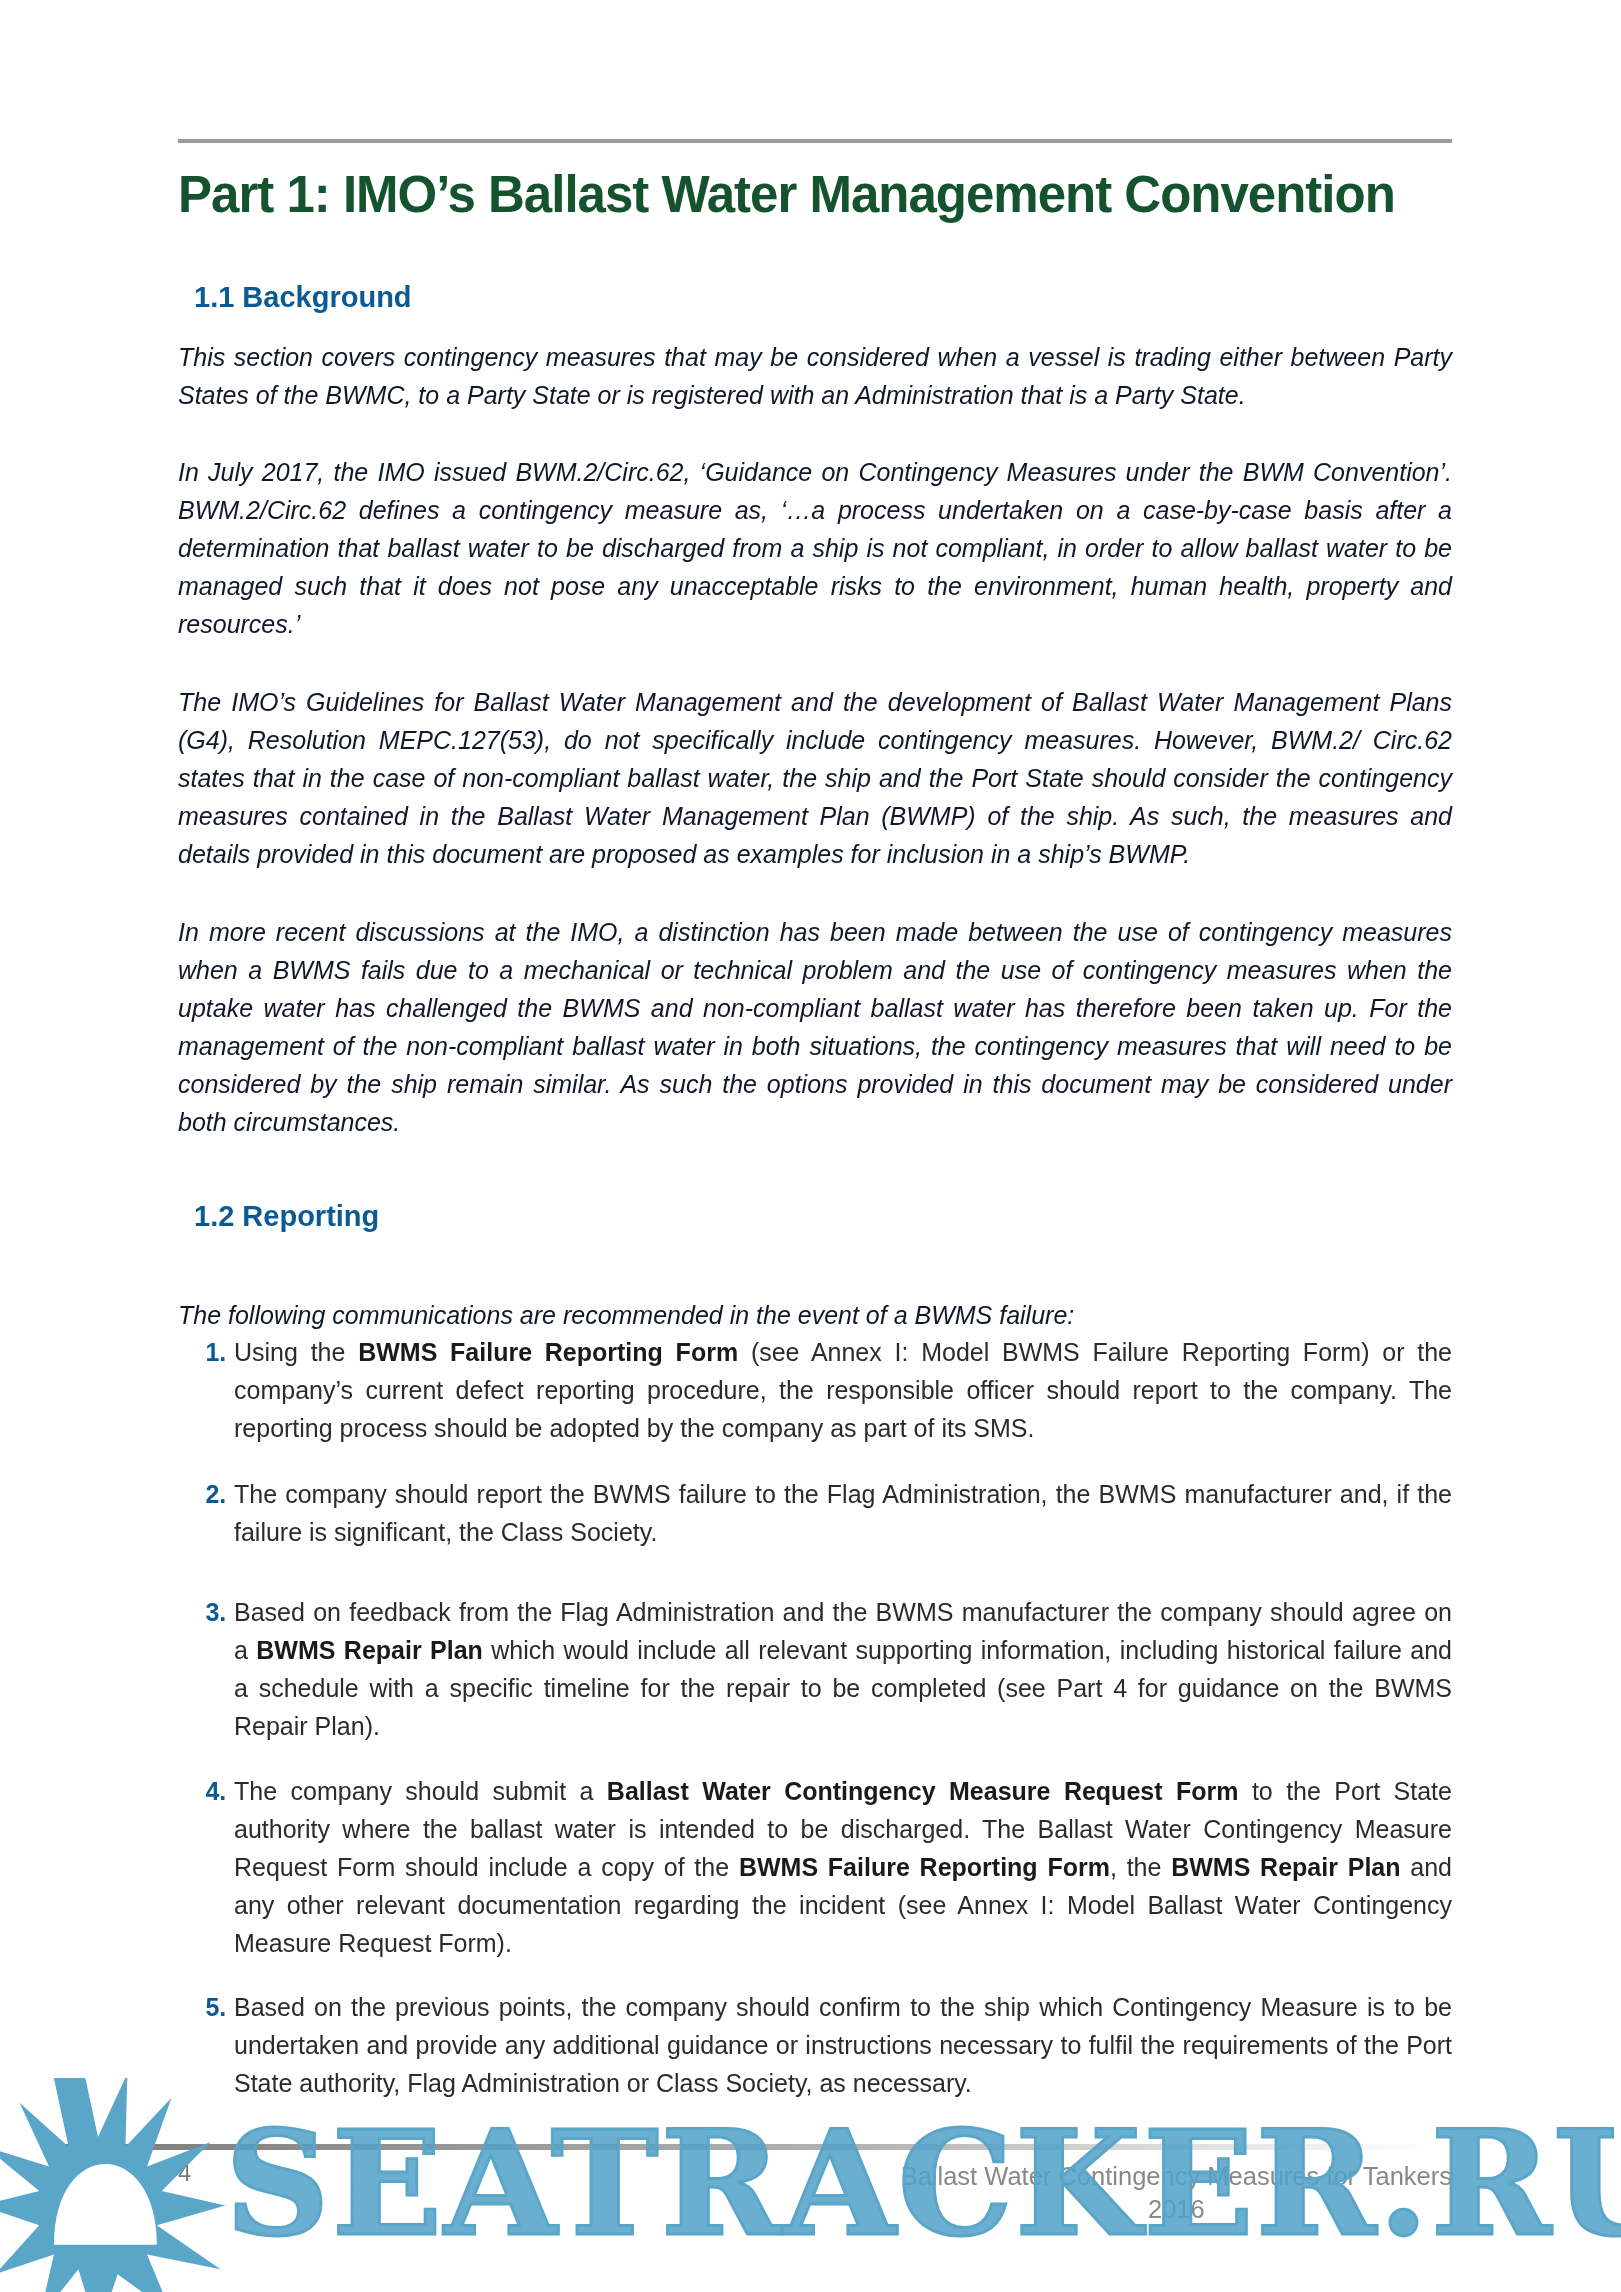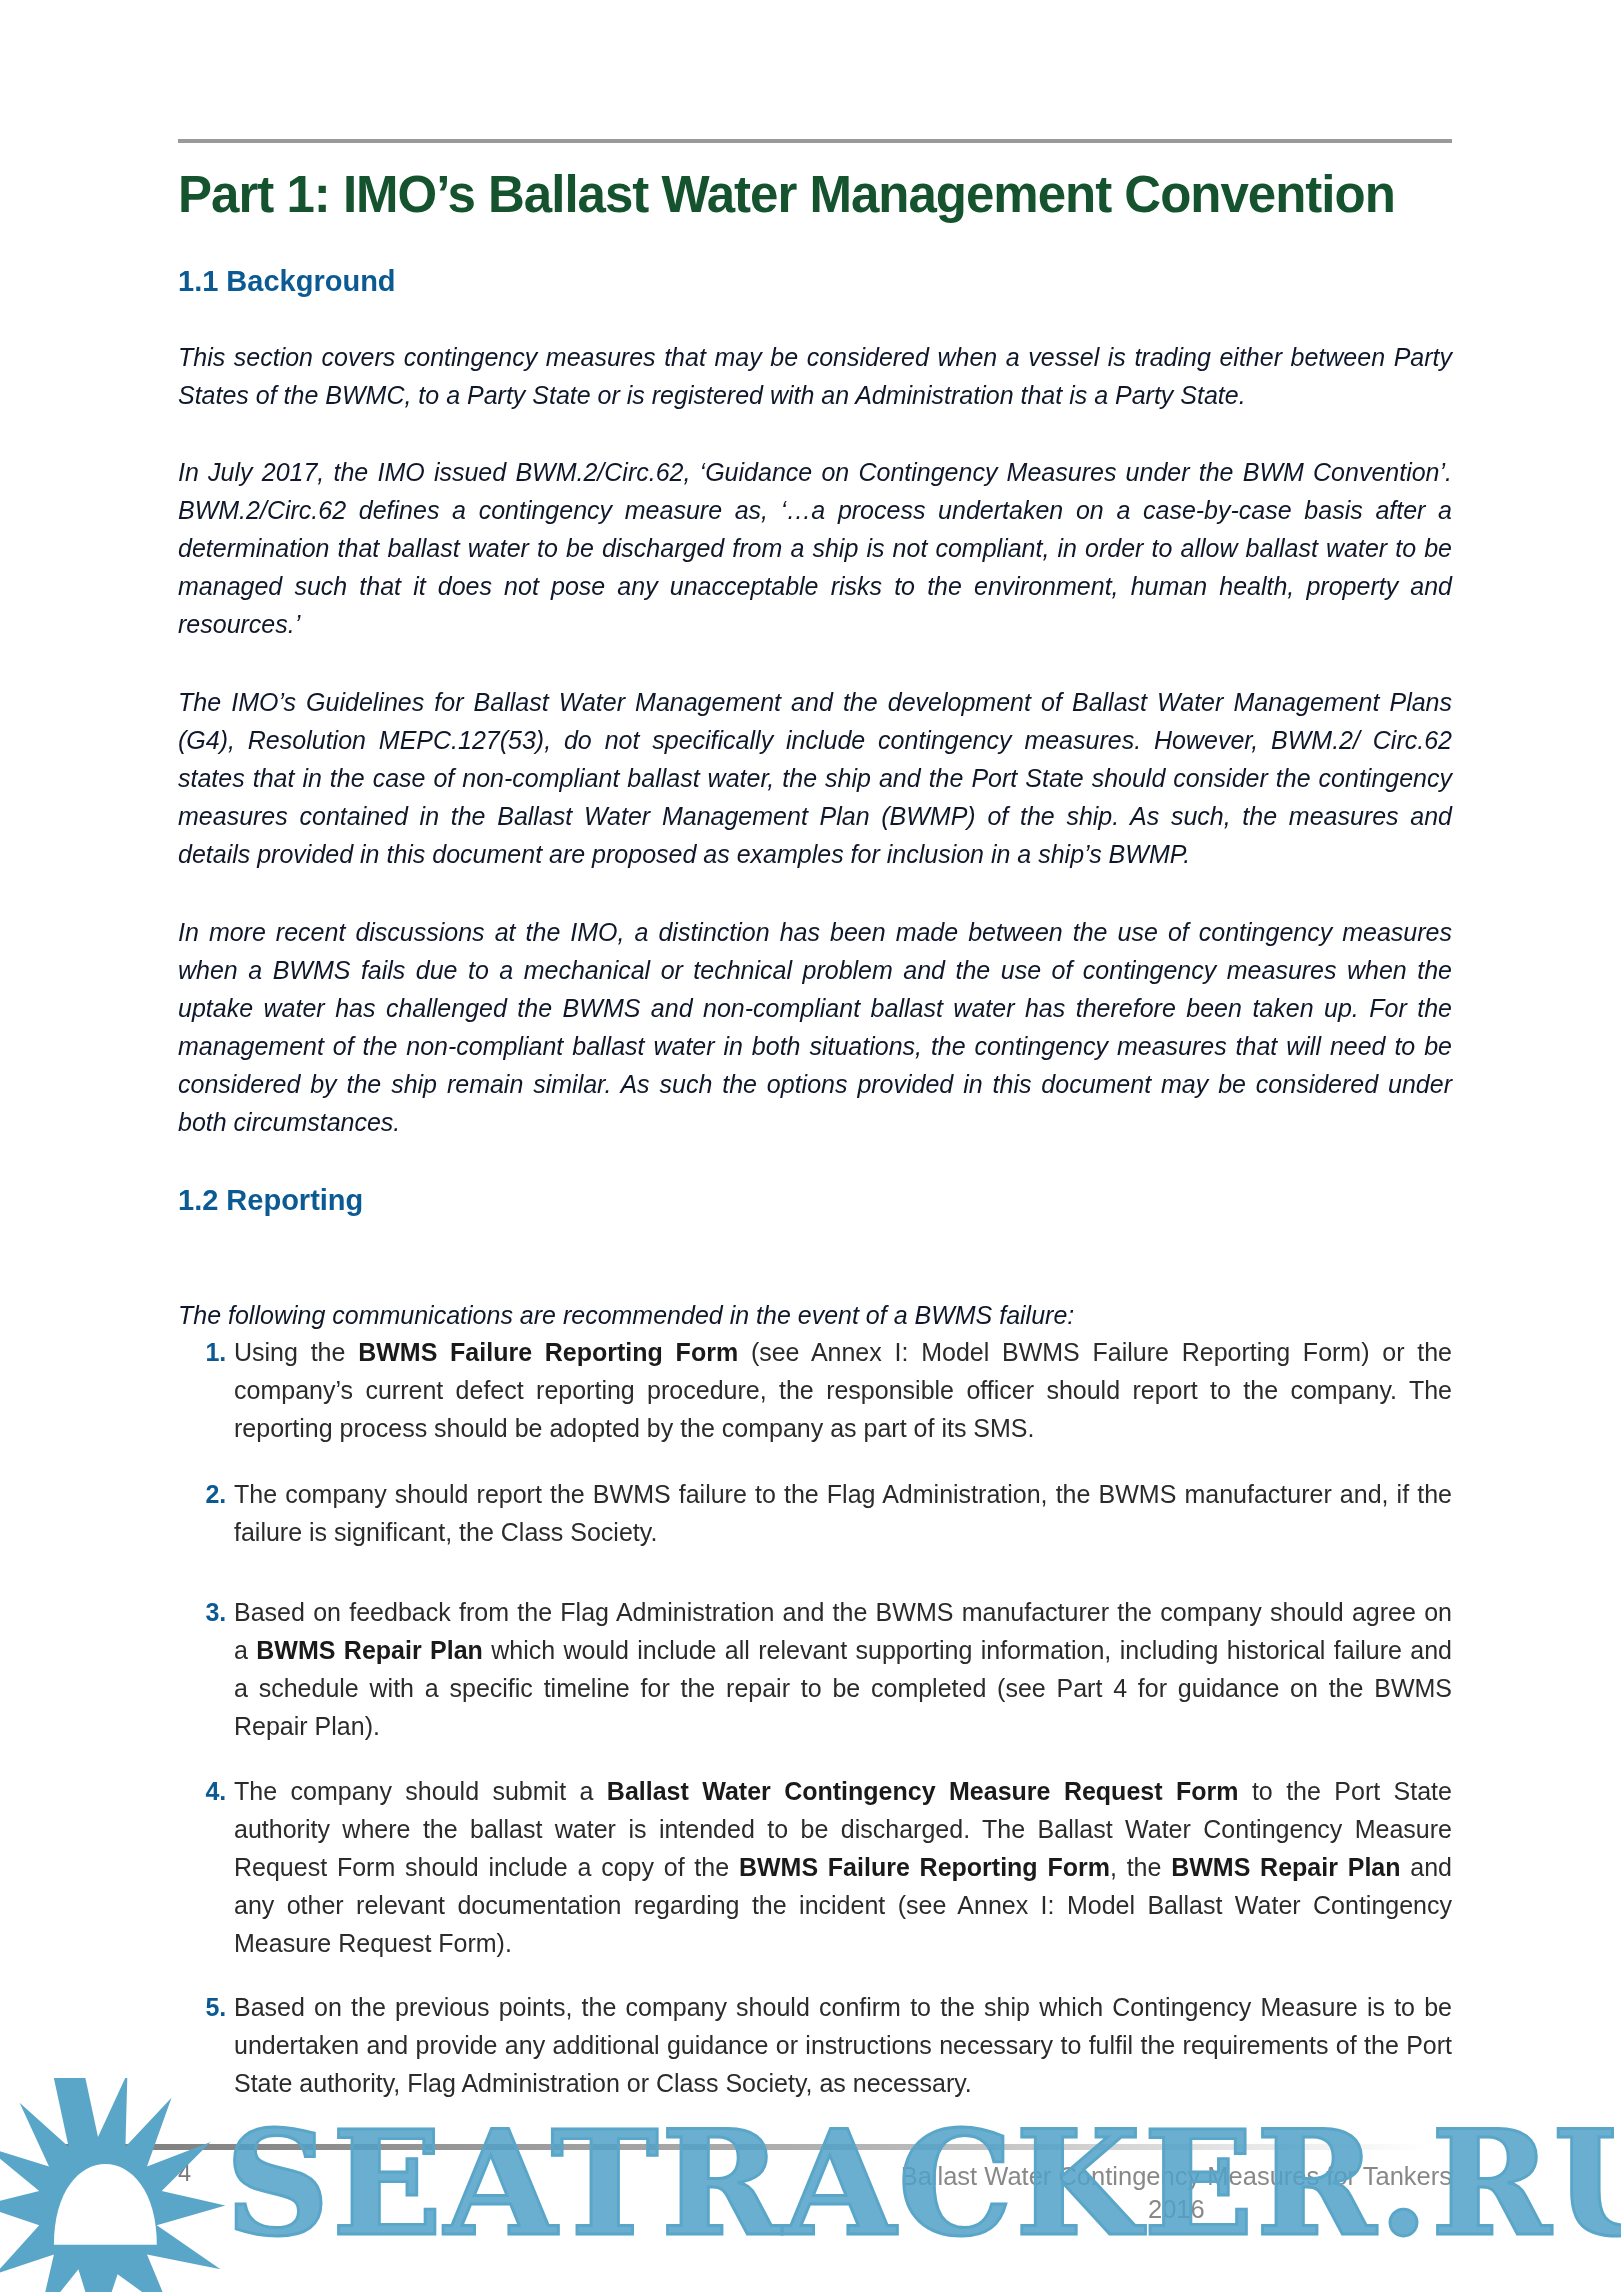--- a/index.html
+++ b/index.html
@@ -2,21 +2,21 @@
 <html><head>
 <meta charset="utf-8">
 <style>
   html, body { margin: 0; padding: 0; background: #ffffff; }
   body { width: 1621px; height: 2293px; position: relative; overflow: hidden;
          font-family: "Liberation Sans", sans-serif; color: #2a2a2a; }
   .page { position: absolute; left: 178px; top: 0; width: 1274px; }
   .top-rule { position: absolute; left: 0; top: 139px; width: 1274px; height: 3.9px; background: #9a9a9a; }
   .part-title { position: absolute; left: 0; top: 165px; margin: 0; font-size: 51px; font-weight: bold;
                 color: #14532d; letter-spacing: -1px; white-space: nowrap; }
-  .h2 { position: absolute; left: 0; margin: 0; font-size: 29px; font-weight: bold; color: #0b5a94; }
+  .h2 { position: absolute; left: 0; margin: 16px; font-size: 29px; font-weight: bold; color: #0b5a94; }
   .para { position: absolute; left: 0; width: 1274px; margin: 0; font-size: 25px; line-height: 38px;
           text-align: justify; color: #0f172a; font-style: italic; }
   .list-item { position: absolute; left: 0; width: 1274px; font-size: 25px; line-height: 38px; }
   .list-num { position: absolute; left: 27.4px; top: 0; font-weight: bold; color: #0b5a94; }
   .list-text { margin-left: 56px; text-align: justify; color: #2b2b2b; }
   .list-text b { color: #1a1a1a; }
   .footer-rule { position: absolute; left: 57px; top: 2144px; width: 1372px; height: 5.9px;
                  background: linear-gradient(to right, #7a7a7a, #b5b5b5 60%, #ffffff); }
   .footer-page { position: absolute; left: 178px; top: 2160px; font-size: 23.5px; color: #777; }
   .footer-title { position: absolute; right: 169px; top: 2160px; font-size: 25.5px; color: #888; text-align: center; line-height: 33px; }

